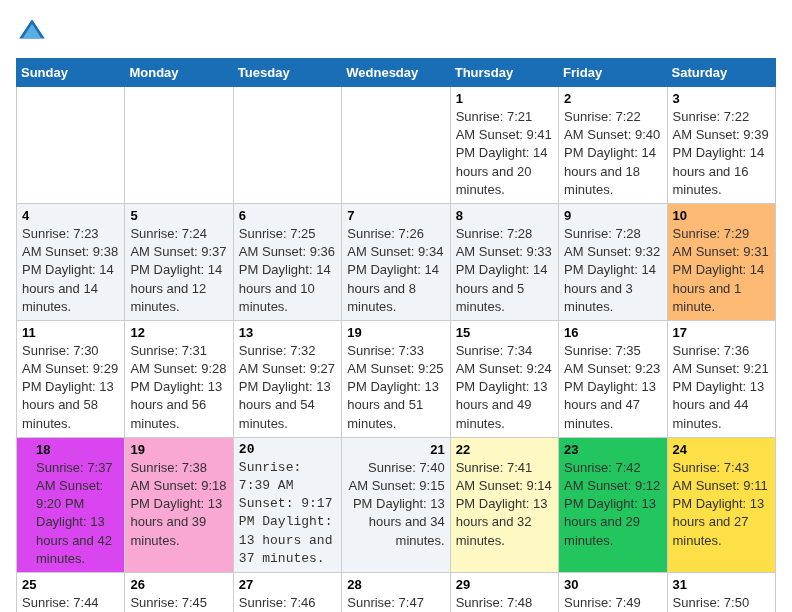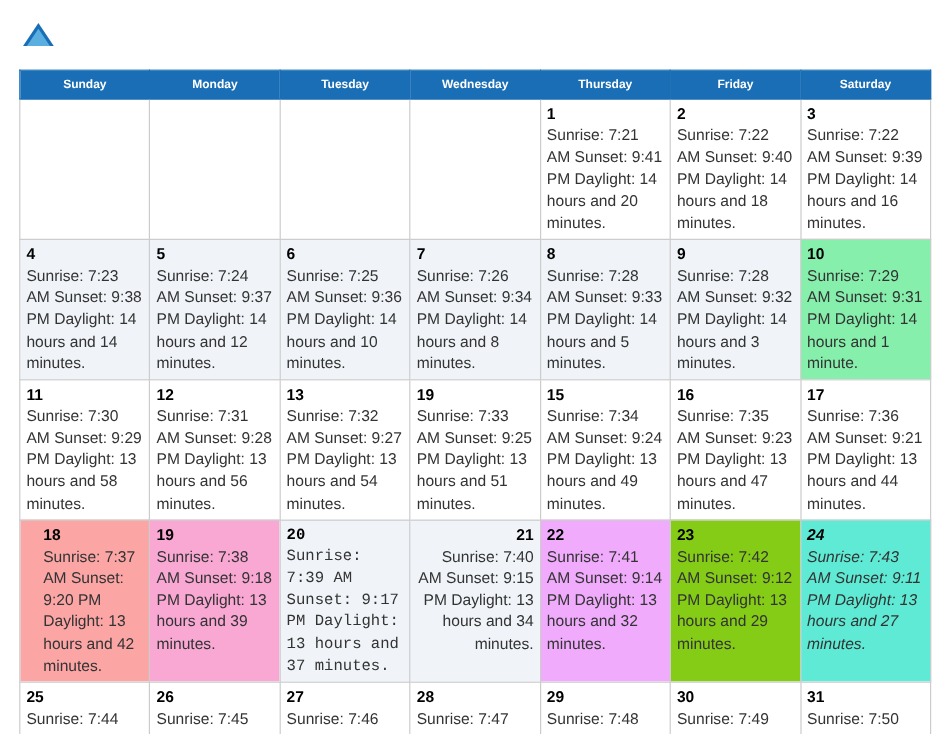--- a/index.html
+++ b/index.html
@@ -53,23 +53,23 @@
       color: #555;
     }
     .calendar-table {
       width: 100%;
       border-collapse: collapse;
       font-size: 11px;
     }
     .calendar-table th {
       background-color: #1a6eb5;
       color: #fff;
-      text-align: center;
-      padding: 6px 18px;
-      font-size: 10px;
+      text-align: left;
+      padding: 6px 4px;
+      font-size: 13px;
       font-weight: bold;
       border: 1px solid #1a6eb5;
     }
     .calendar-table td {
       border: 1px solid #ccc;
       vertical-align: top;
       padding: 4px 5px;
       width: 108px;
       min-height: 80px;
       background: #fff;
@@ -200,21 +200,21 @@
           <div class="day-info">Sunrise: 7:28 AM
 Sunset: 9:33 PM
 Daylight: 14 hours and 5 minutes.</div>
         </td>
         <td style="background: rgb(240, 244, 248);">
           <div class="day-number">9</div>
           <div class="day-info">Sunrise: 7:28 AM
 Sunset: 9:32 PM
 Daylight: 14 hours and 3 minutes.</div>
         </td>
-        <td style="background: #86efac;">
+        <td style="background: #fdba74;">
           <div class="day-number">10</div>
           <div class="day-info">Sunrise: 7:29 AM
 Sunset: 9:31 PM
 Daylight: 14 hours and 1 minute.</div>
         </td>
       </tr>
       <tr>
         <td>
           <div class="day-number">11</div>
           <div class="day-info">Sunrise: 7:30 AM
@@ -252,21 +252,21 @@
 Daylight: 13 hours and 47 minutes.</div>
         </td>
         <td>
           <div class="day-number">17</div>
           <div class="day-info">Sunrise: 7:36 AM
 Sunset: 9:21 PM
 Daylight: 13 hours and 44 minutes.</div>
         </td>
       </tr>
       <tr>
-        <td style="background: #fca5a5; padding-left: 19px;">
+        <td style="background: #d946ef; padding-left: 19px;">
           <div class="day-number">18</div>
           <div class="day-info">Sunrise: 7:37 AM
 Sunset: 9:20 PM
 Daylight: 13 hours and 42 minutes.</div>
         </td>
         <td style="background: #f9a8d4;">
           <div class="day-number">19</div>
           <div class="day-info">Sunrise: 7:38 AM
 Sunset: 9:18 PM
 Daylight: 13 hours and 39 minutes.</div>
@@ -276,33 +276,33 @@
           <div class="day-info">Sunrise: 7:39 AM
 Sunset: 9:17 PM
 Daylight: 13 hours and 37 minutes.</div>
         </td>
         <td style="background: rgb(240, 244, 248); text-align: right;">
           <div class="day-number">21</div>
           <div class="day-info">Sunrise: 7:40 AM
 Sunset: 9:15 PM
 Daylight: 13 hours and 34 minutes.</div>
         </td>
-        <td style="background: #f0abfc;">
+        <td style="background: #fef9c3;">
           <div class="day-number">22</div>
           <div class="day-info">Sunrise: 7:41 AM
 Sunset: 9:14 PM
 Daylight: 13 hours and 32 minutes.</div>
         </td>
-        <td style="background: #84cc16;">
+        <td style="background: #22c55e;">
           <div class="day-number">23</div>
           <div class="day-info">Sunrise: 7:42 AM
 Sunset: 9:12 PM
 Daylight: 13 hours and 29 minutes.</div>
         </td>
-        <td style="background: #5eead4; font-style: italic;">
+        <td style="background: #fde047;">
           <div class="day-number">24</div>
           <div class="day-info">Sunrise: 7:43 AM
 Sunset: 9:11 PM
 Daylight: 13 hours and 27 minutes.</div>
         </td>
       </tr>
       <tr>
         <td>
           <div class="day-number">25</div>
           <div class="day-info">Sunrise: 7:44 AM

